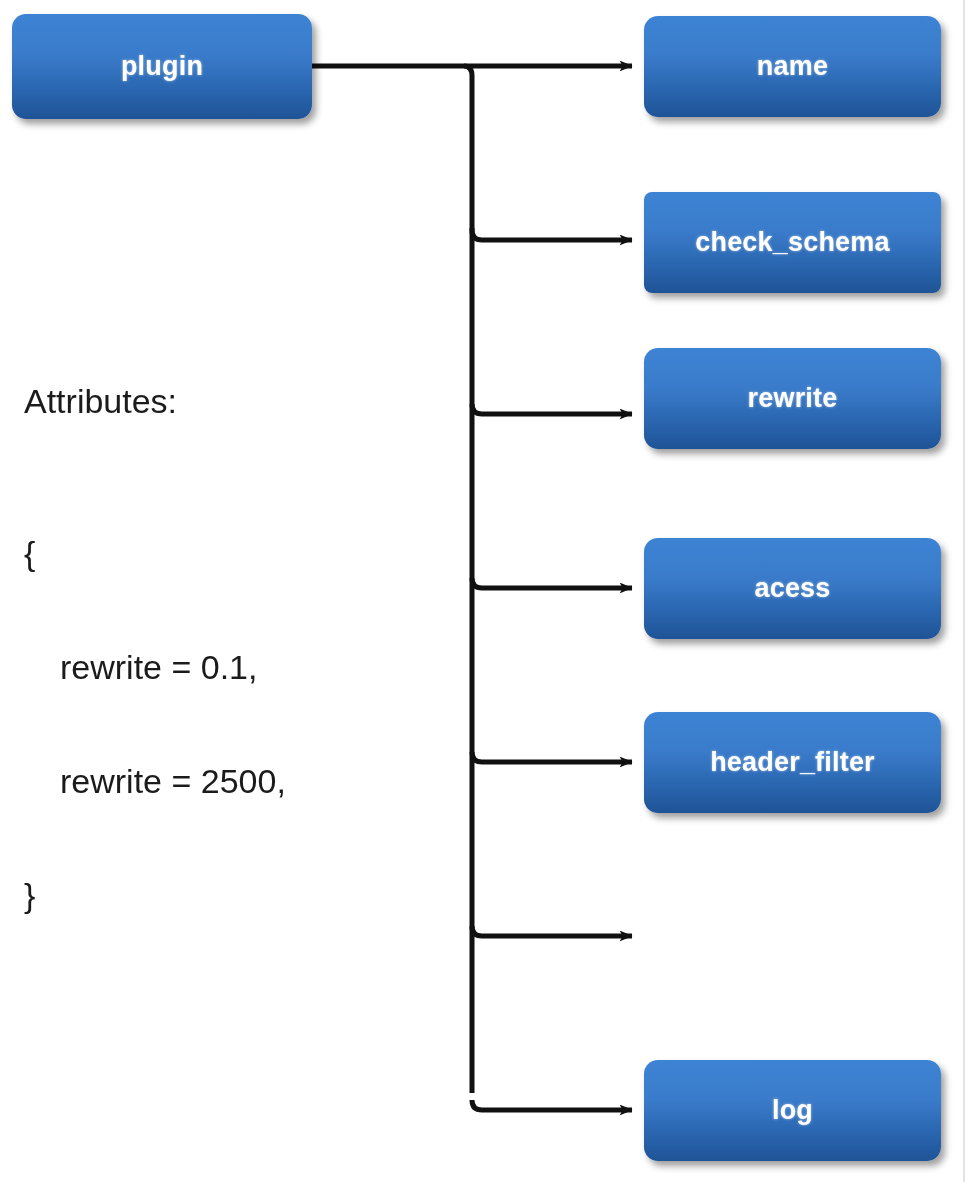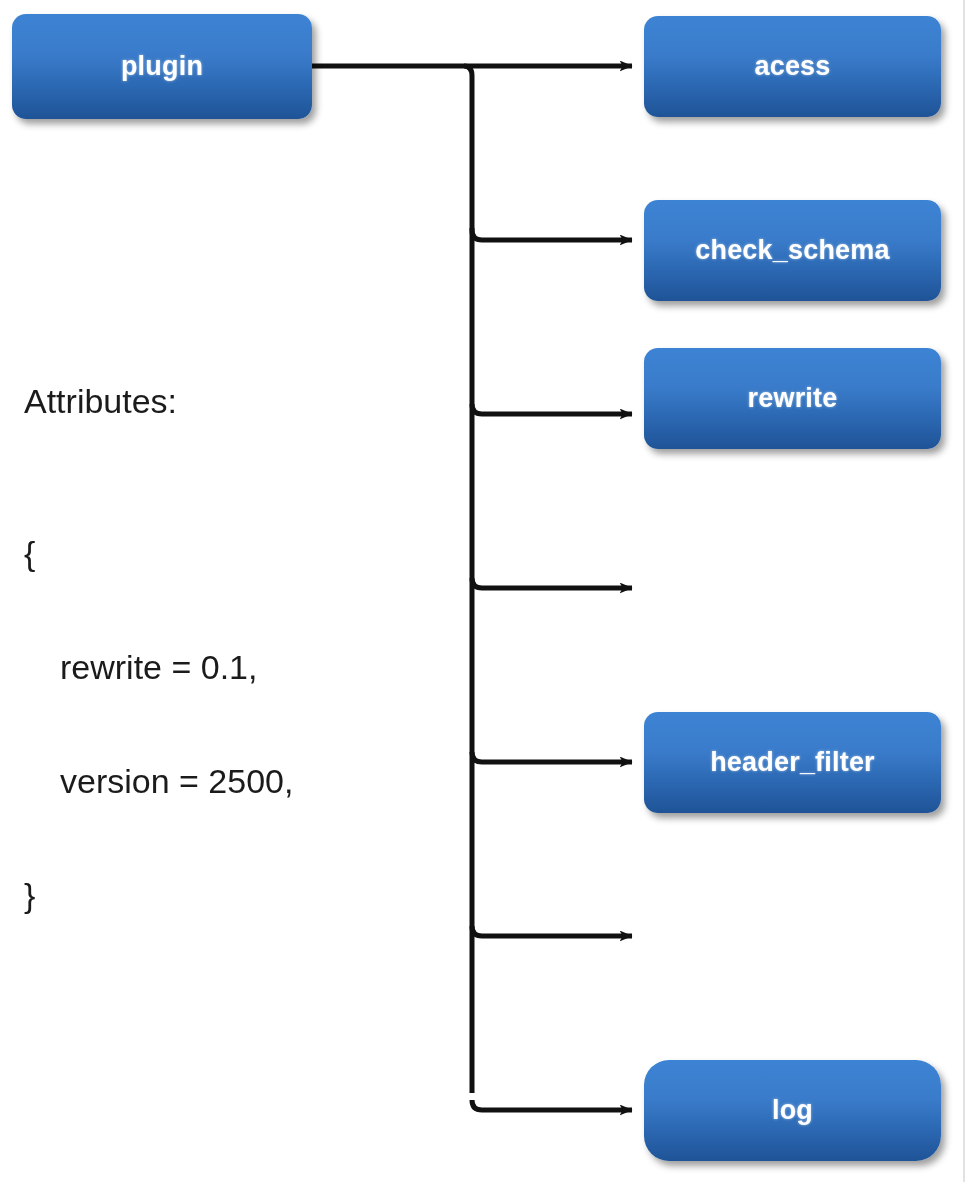--- a/index.html
+++ b/index.html
@@ -124,36 +124,39 @@
       <path d="M472,926 Q472,936 482,936 L632,936" marker-end="url(#arrowhead)"></path>
       <path d="M472,1100 Q472,1110 482,1110 L632,1110" marker-end="url(#arrowhead)"></path>
     </g>
   </svg>
 
   <div class="node" id="node-plugin">
     <span class="node-label">plugin</span>
   </div>
 
   <div class="node node-phase" style="top:16px;">
-    <span class="node-label">acess</span>
+    <span class="node-label">name</span>
   </div>
-  <div class="node node-phase" style="top:200px;">
+  <div class="node node-phase" style="top:192px;border-radius:8px;">
     <span class="node-label">check_schema</span>
   </div>
   <div class="node node-phase" style="top:348px;">
     <span class="node-label">rewrite</span>
   </div>
+  <div class="node node-phase" style="top:538px;">
+    <span class="node-label">acess</span>
+  </div>
   <div class="node node-phase" style="top:712px;">
     <span class="node-label">header_filter</span>
   </div>
-  <div class="node node-phase" style="top:1060px;border-radius:25px;">
+  <div class="node node-phase" style="top:1060px;">
     <span class="node-label">log</span>
   </div>
 
   <div id="attributes">
     <span class="attr-heading">Attributes:</span>
     <span class="attr-brace">{</span>
     <span class="attr-line">rewrite = 0.1,</span>
-    <span class="attr-line">version = 2500,</span>
+    <span class="attr-line">rewrite = 2500,</span>
     <span class="attr-brace">}</span>
   </div>
 
 </div>
 
 </body></html>

